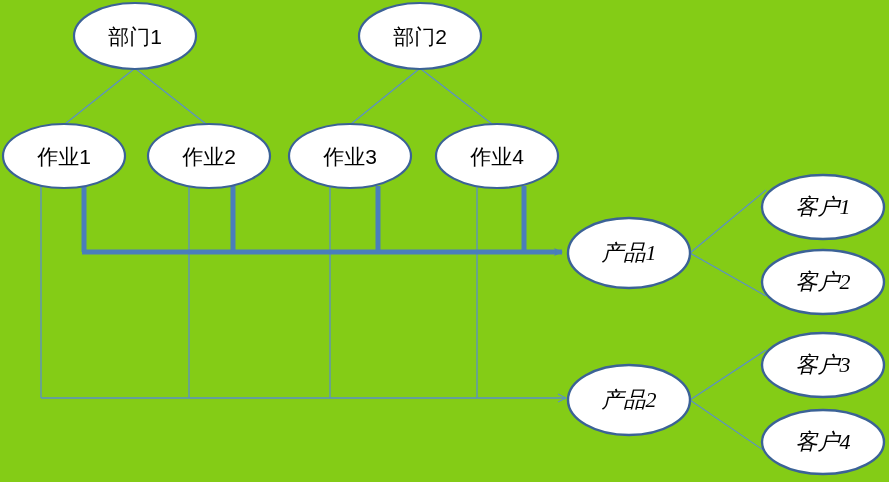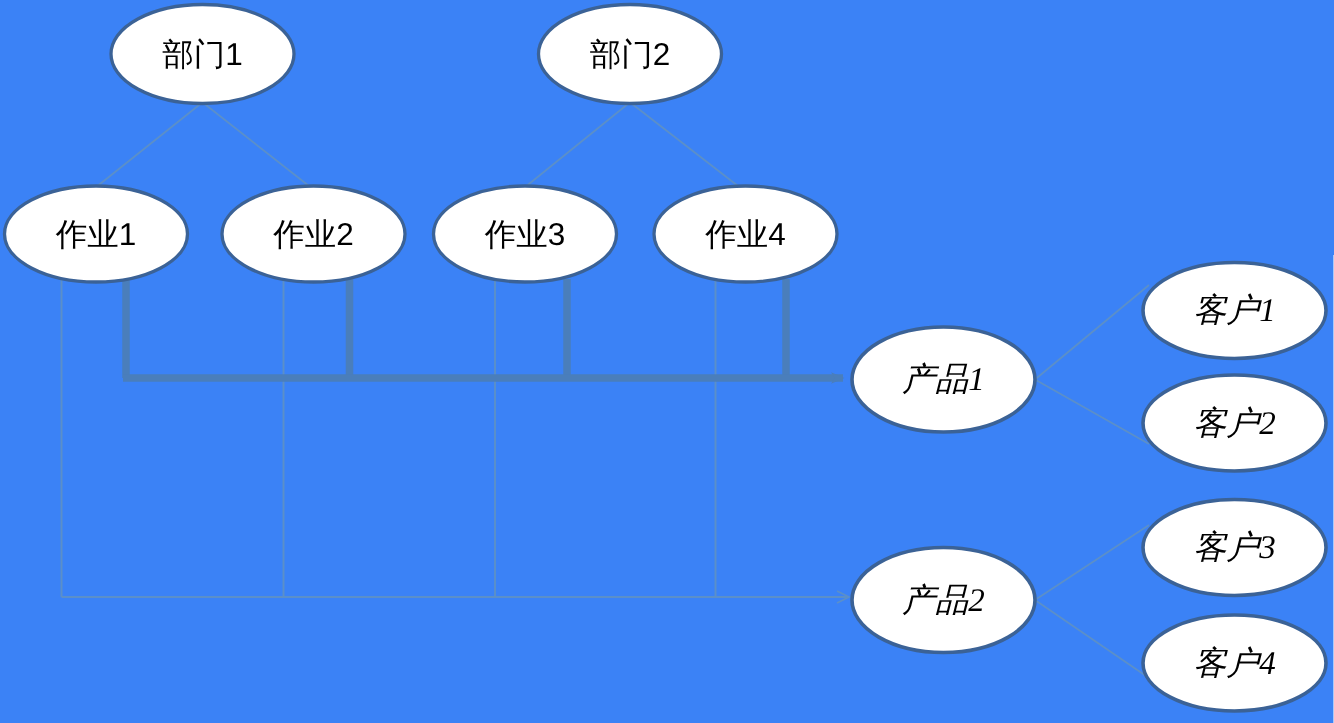--- a/index.html
+++ b/index.html
@@ -7,21 +7,21 @@
     padding: 0;
     background: #ffffff;
   }
   body {
     font-family: "Liberation Sans", sans-serif;
   }
   #diagram-canvas {
     position: relative;
     width: 889px;
     height: 482px;
-    background: #3b82f6;
+    background: #84cc16;
     overflow: hidden;
   }
   #diagram-svg {
     position: absolute;
     left: 0;
     top: 0;
     width: 889px;
     height: 482px;
   }
   .node-label {

